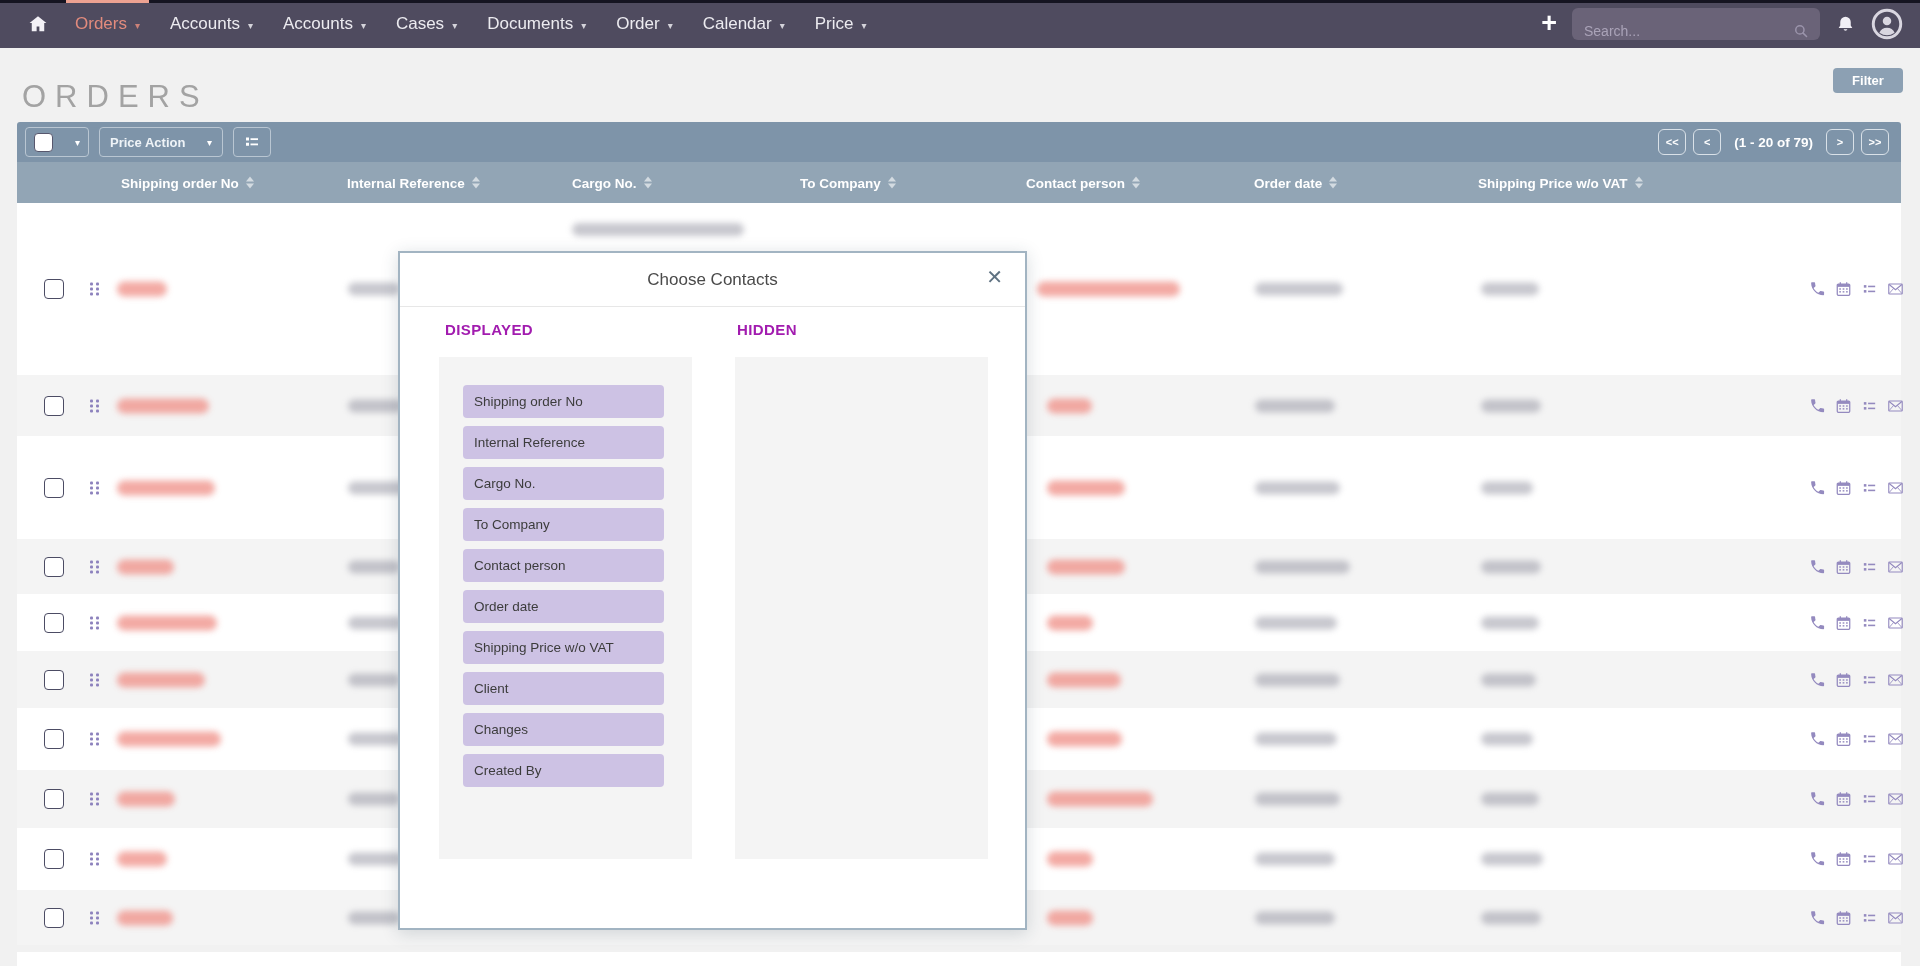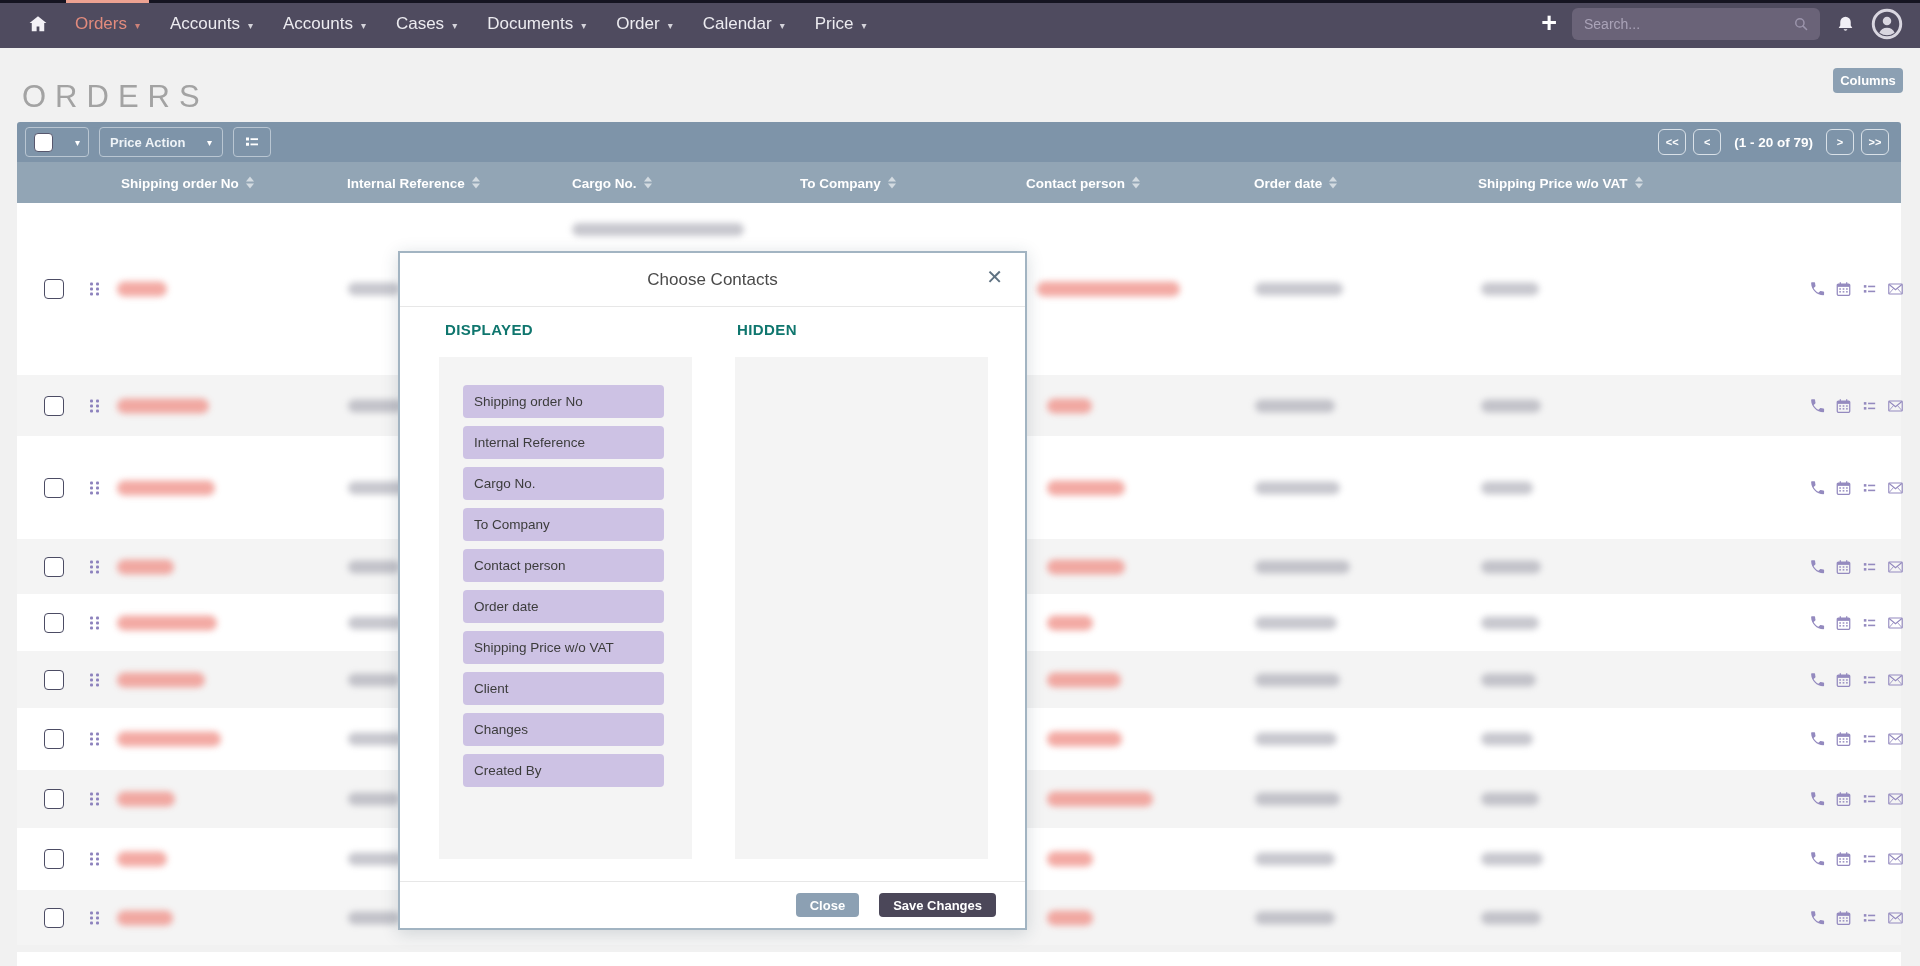--- a/index.html
+++ b/index.html
@@ -20,21 +20,21 @@
             color:#f3f1f6;cursor:pointer;position:relative;}
   .nav-item{position:relative;display:flex;align-items:center;gap:8px;padding:0 15px;
             color:#ecebf0;font-size:17px;cursor:pointer;white-space:nowrap;}
   .nav-item .caret{font-size:10px;opacity:.85;padding-top:3px;}
   .nav-item.active{color:var(--accent);}
   .nav-item.active::before{content:"";position:absolute;top:0;left:6px;right:6px;height:3px;
             background:#eda292;z-index:2;}
   .nav-right{margin-left:auto;display:flex;align-items:center;gap:15px;padding-right:17px;}
   .plus-btn{color:#fff;font-size:27px;font-weight:bold;line-height:1;cursor:pointer;margin-top:-2px;}
   .search-box{width:248px;height:32px;background:#6a6378;border-radius:6px;display:flex;
-              align-items:center;padding:0 10px;}
+              align-items:flex-end;padding:0 10px;}
   .search-box input{flex:1;background:transparent;border:none;outline:none;color:#d9d5e2;
               font-size:14px;font-family:inherit;min-width:0;}
   .search-box input::placeholder{color:#aaa3b8;}
   .search-box .mag{color:#9b94ab;display:flex;}
   .bell{color:#f1eff5;display:flex;cursor:pointer;}
   .avatar{width:32px;height:32px;display:flex;cursor:pointer;}
 
   
   .page-title{position:absolute;left:22px;top:58px;font-size:31px;font-weight:300;
               letter-spacing:9px;color:#a3a3a3;z-index:1;}
@@ -86,21 +86,21 @@
   .footer-card{position:absolute;left:17px;top:952px;width:1884px;height:14px;background:#fff;z-index:2;}
 
   
   .modal{position:absolute;left:398px;top:251px;width:629px;height:679px;background:#fff;
          border:2px solid #a2b4c2;box-shadow:0 3px 16px rgba(40,60,80,.18);z-index:100;}
   .modal-head{height:54px;border-bottom:1px solid #e7e7e7;display:flex;align-items:center;
               justify-content:center;position:relative;}
   .modal-title{font-size:17px;color:#4a4a4a;}
   .modal-close{position:absolute;right:16px;top:13px;font-size:20px;color:#5f7282;cursor:pointer;
                line-height:1;background:none;border:none;font-family:inherit;}
-  .section-label{position:absolute;font-size:15px;font-weight:bold;color:#0f766e;letter-spacing:.4px;}
+  .section-label{position:absolute;font-size:15px;font-weight:bold;color:#a21caf;letter-spacing:.4px;}
   .lbl-displayed{left:45px;top:68px;}
   .lbl-hidden{left:337px;top:68px;text-align:right;}
   .panel{position:absolute;top:104px;width:253px;height:502px;background:#f4f4f4;padding-top:28px;}
   .panel.p-displayed{left:39px;}
   .panel.p-hidden{left:335px;}
   .chip{margin:0 0 8px 24px;width:201px;height:33px;background:var(--chip);border-radius:4px;
         display:flex;align-items:center;padding-left:11px;font-size:13.5px;color:#3c3c3c;cursor:grab;}
   .modal-foot{position:absolute;left:0;right:0;bottom:0;height:47px;border-top:1px solid #e7e7e7;
               display:flex;align-items:center;justify-content:flex-end;gap:20px;padding-right:29px;}
   .btn{height:24px;border:none;border-radius:4px;color:#fff;font-size:13px;font-weight:bold;
@@ -172,21 +172,21 @@
       <svg width="32" height="32" viewBox="0 0 24 24">
           <circle cx="12" cy="12" r="10.3" fill="none" stroke="#d9d6e0" stroke-width="2.2"></circle>
           <circle cx="12" cy="9.7" r="3.2" fill="#d9d6e0"></circle>
           <path d="M6.3 18.6a6.2 6.2 0 0 1 11.4 0 10.3 10.3 0 0 1-11.4 0z" fill="#d9d6e0"></path>
         </svg>
     </span>
   </div>
 </nav>
 
 <h1 class="page-title">ORDERS</h1>
-<button class="filter-btn">Columns</button>
+<button class="filter-btn">Filter</button>
 
 <div class="card">
   <div class="toolbar">
     <div class="tb-group check-group">
       <span class="tb-check"></span>
       <span class="tb-caret">▾</span>
     </div>
     <div class="tb-group bulk">
       <span class="lbl">Price Action</span>
       <span class="tb-caret">▾</span>
@@ -757,17 +757,13 @@
         <span>Client</span>
       </div>
       <div class="chip">
         <span>Changes</span>
       </div>
       <div class="chip">
         <span>Created By</span>
       </div>
     </div>
   <div class="panel p-hidden" id="panel-hidden"></div>
-  <div class="modal-foot">
-    <button class="btn b-close">Close</button>
-    <button class="btn b-save">Save Changes</button>
-  </div>
 </div>
 
 </body></html>

